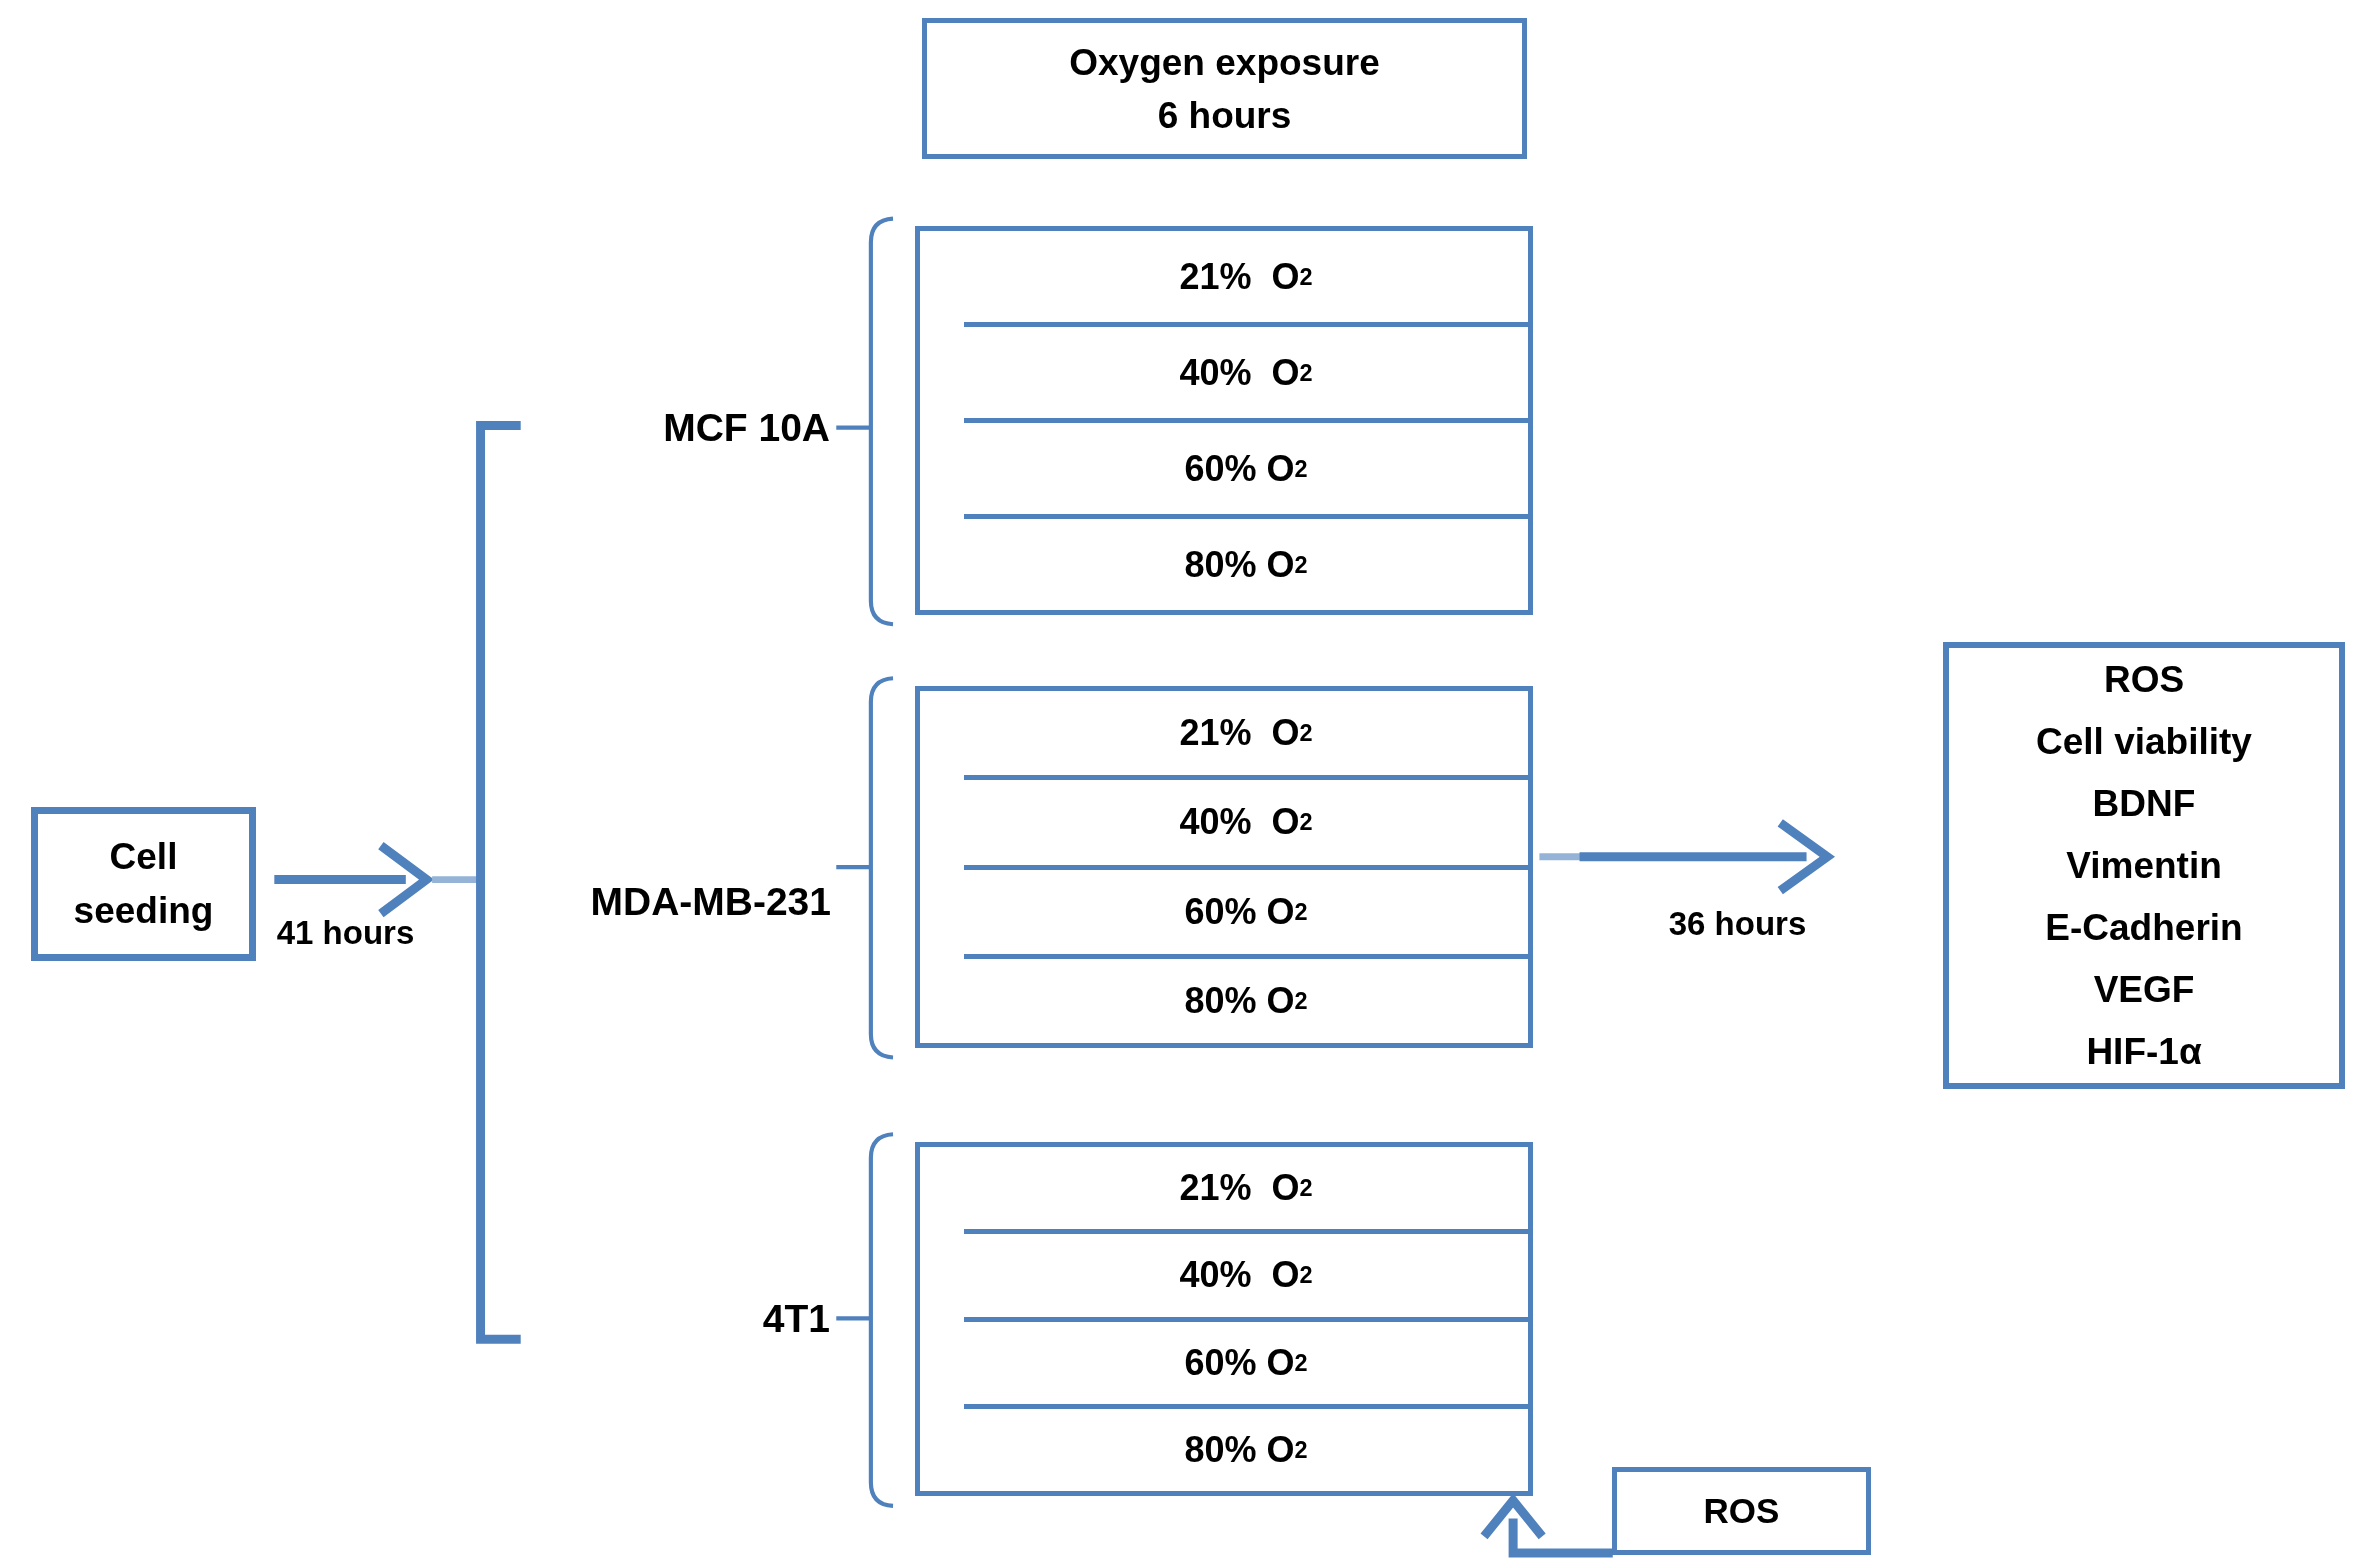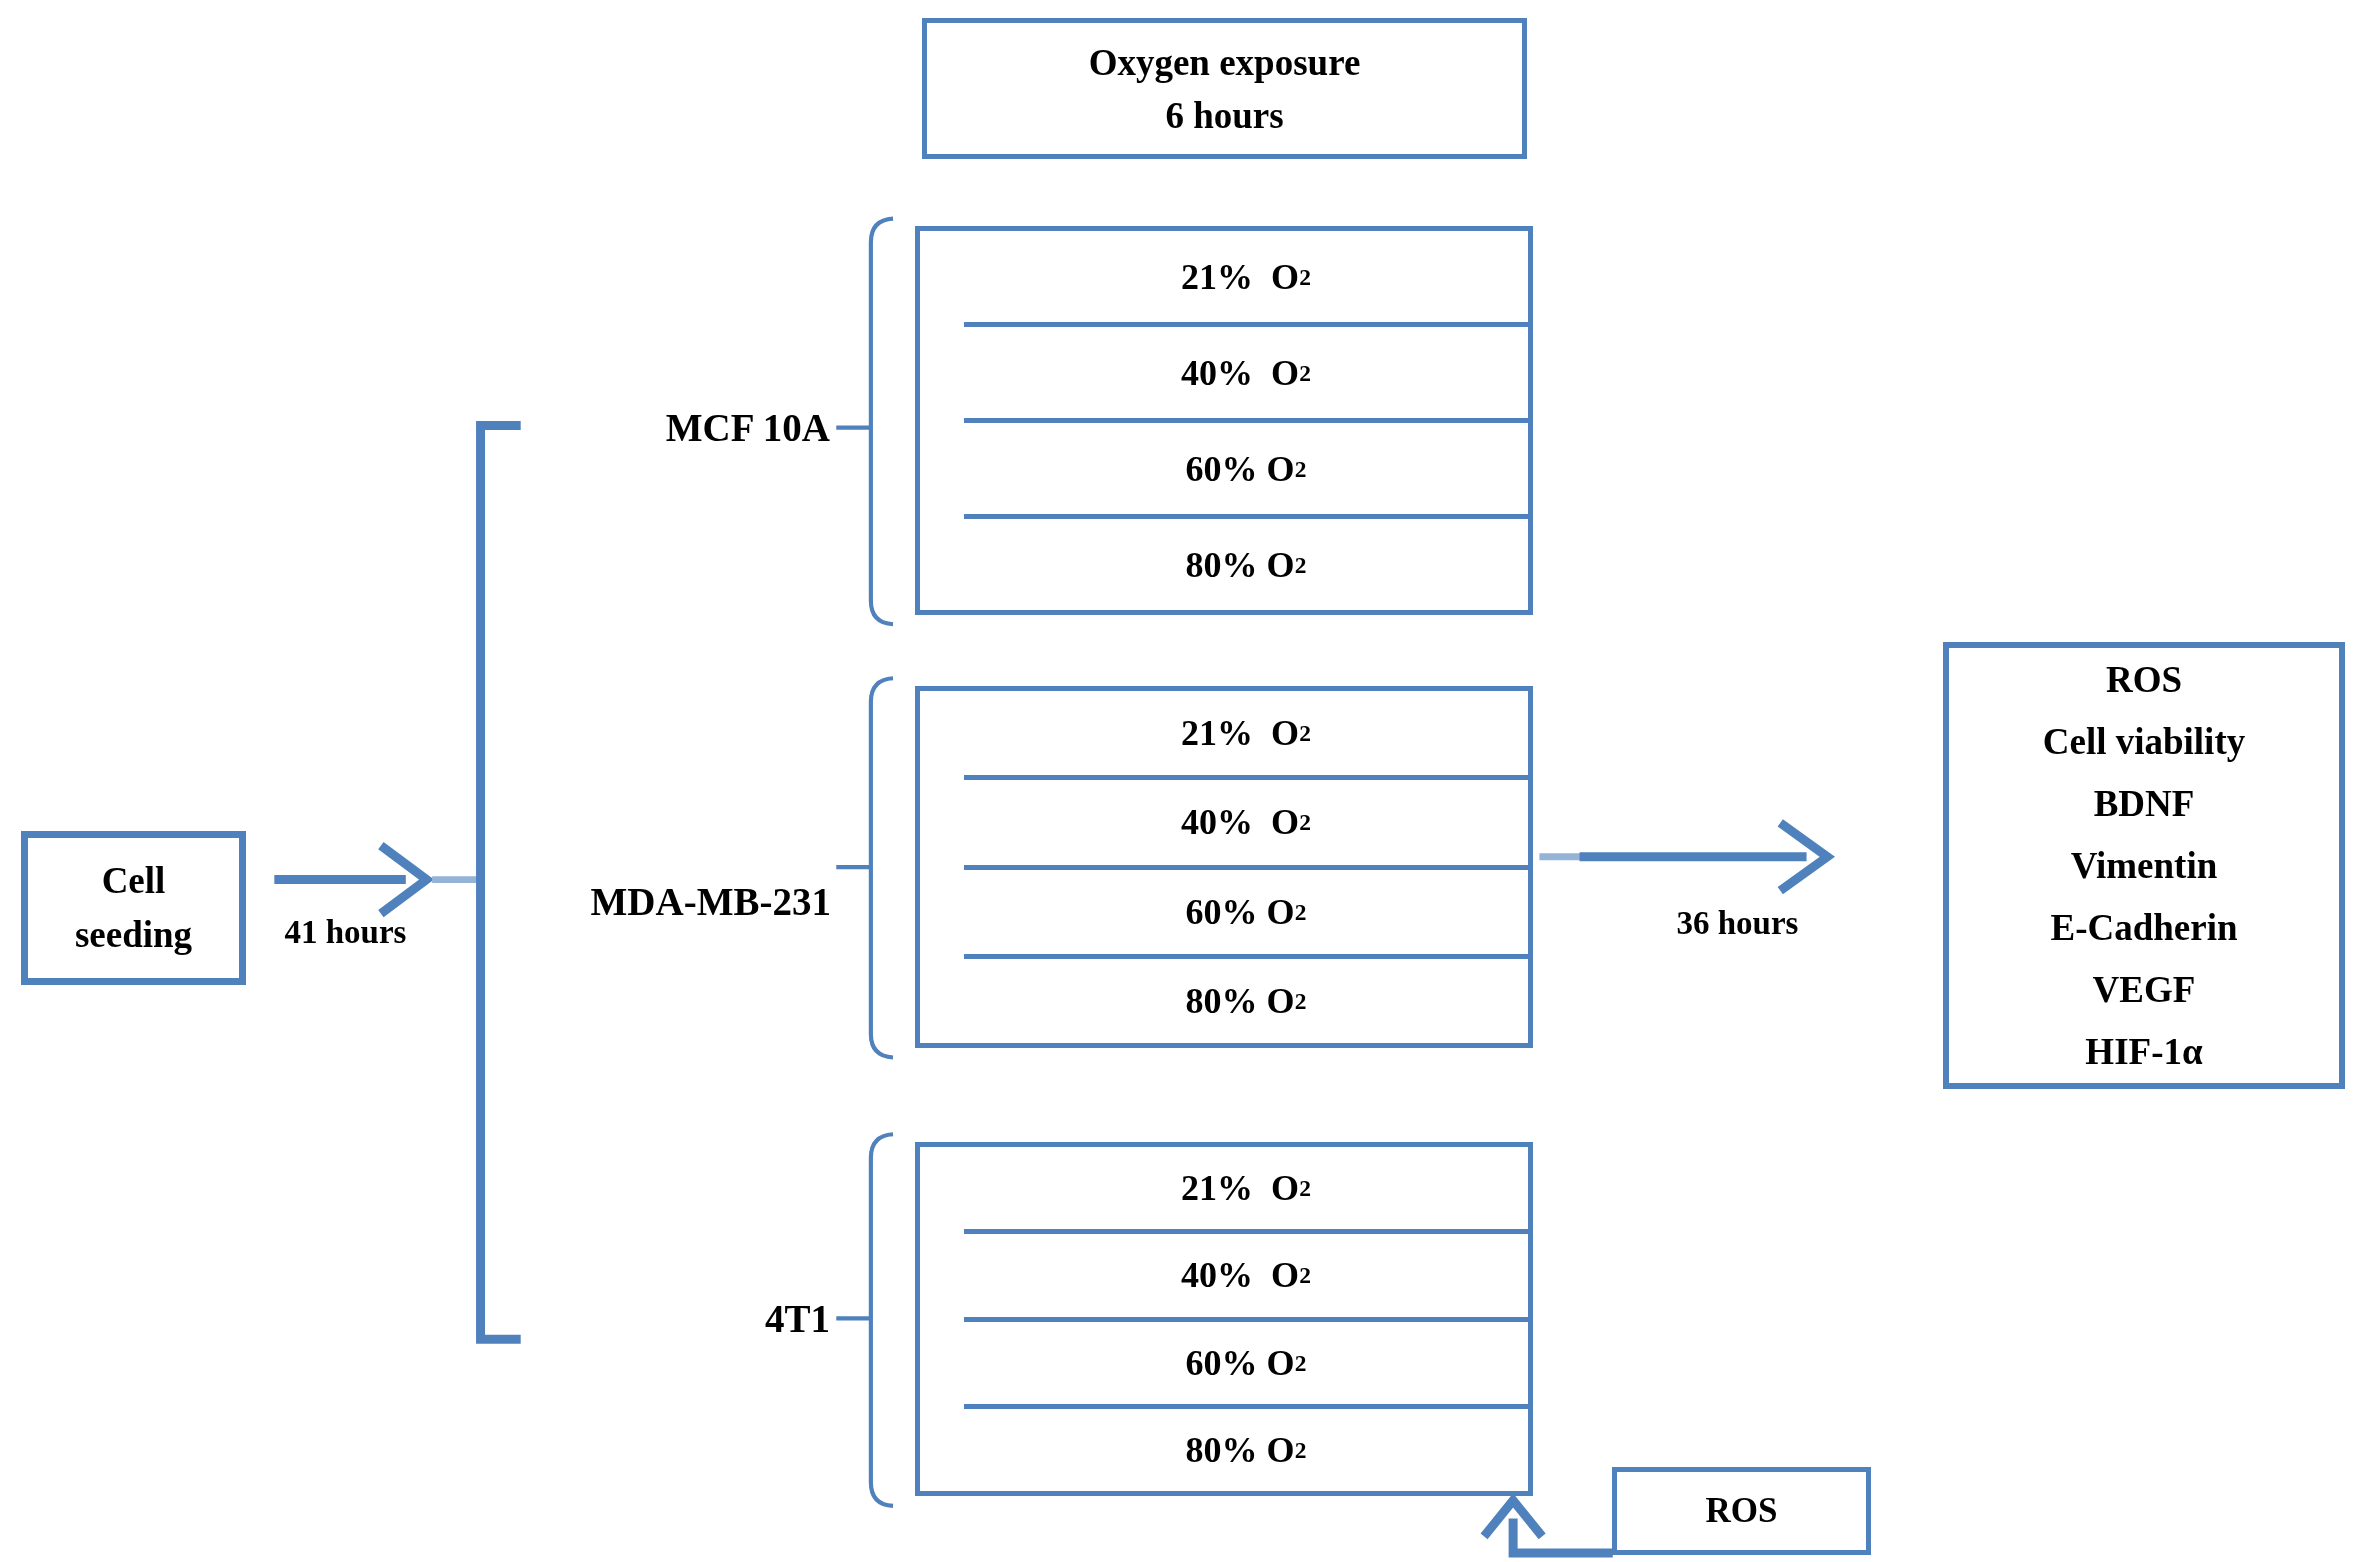--- a/index.html
+++ b/index.html
@@ -1,36 +1,36 @@
 <!DOCTYPE html>
 <html style="font-size:11px"><head>
 <meta charset="utf-8">
 <style>
   html,body{margin:0;padding:0;background:#ffffff;}
   .canvas{
     position:relative;
     width:2366px;height:1562px;
     background:#ffffff;
-    font-family:Liberation Serif, serif;
+    font-family:Liberation Sans, sans-serif;
     font-weight:700;
     color:#000000;
     overflow:hidden;
   }
   .box{
     position:absolute;
     border:5.5px solid #4f81bd;
     background:#ffffff;
     display:flex;align-items:center;justify-content:center;
     text-align:center;
   }
   .col{flex-direction:column;}
   
   .top-box{left:922px;top:18px;width:595px;height:131px;font-size:37px;line-height:53px;}
   
-  .start-box{left:21px;top:807px;width:211px;height:140px;border-width:7px;font-size:37px;line-height:54px;margin-top:24px;}
+  .start-box{left:31px;top:807px;width:211px;height:140px;border-width:7px;font-size:37px;line-height:54px;}
   
   .outcome-box{left:1943px;top:642px;width:390px;height:435px;border-width:6.2px;font-size:37px;line-height:62px;}
   
   .ros-box{left:1612px;top:1467px;width:249px;height:78px;font-size:35px;}
   
   .group{
     position:absolute;left:915px;width:608px;
     border:5.5px solid #4f81bd;background:#ffffff;
     display:flex;flex-direction:column;
   }

